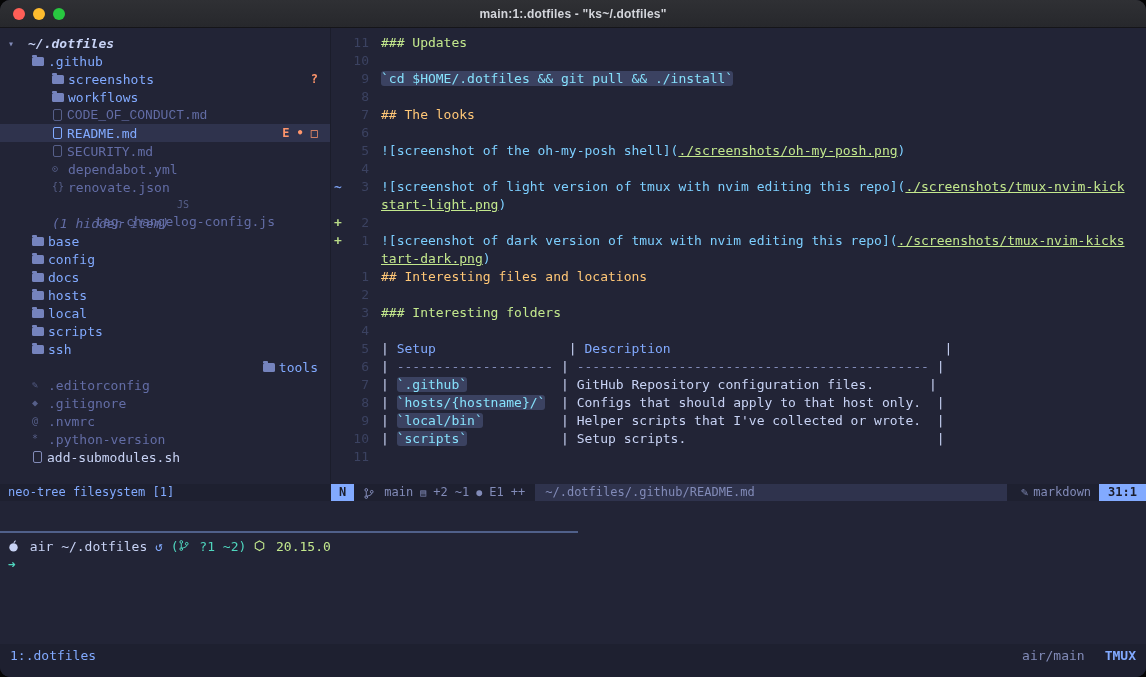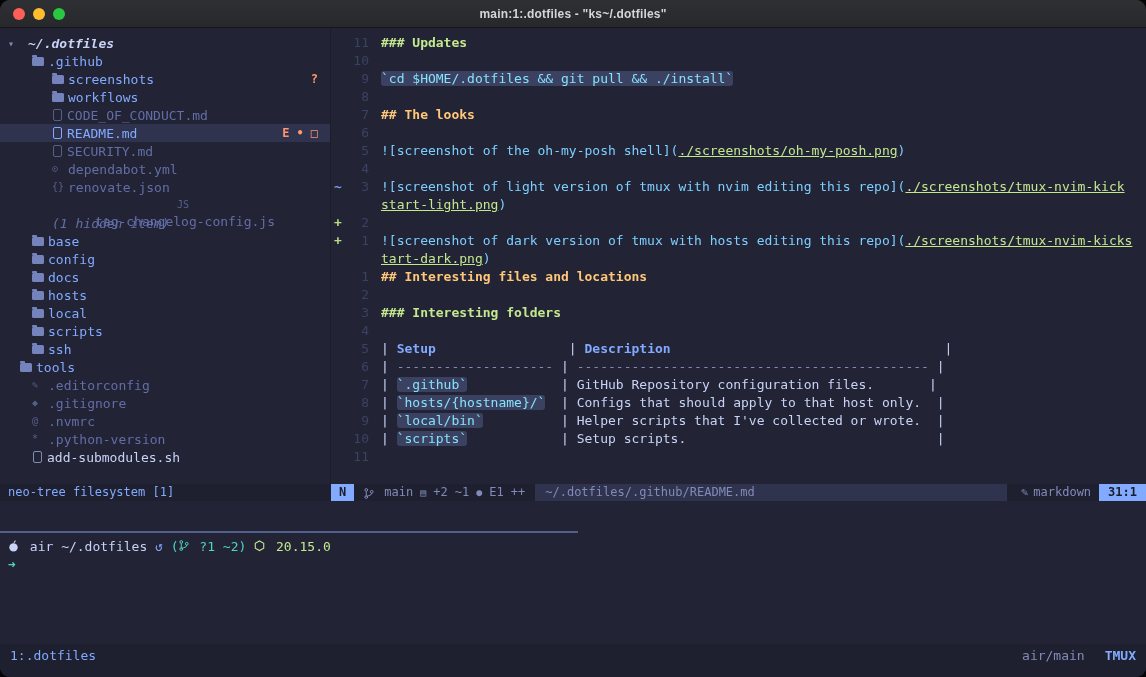--- a/index.html
+++ b/index.html
@@ -39,21 +39,21 @@
 
 .eline{display:flex;height:18px;line-height:18px;font-size:13px;white-space:pre}
 .esign{width:16px;padding-left:3px;flex:none;font-weight:700}
 .sc-add{color:#b8db87}.sc-chg{color:#7ca1f2}
 .enum{width:22px;flex:none;text-align:right;color:#3b4261;margin-right:12px}
 .enum.cur{color:#ff966c;font-weight:700}
 .etext{flex:1;overflow:hidden}
 .cursor{display:inline-block;width:8px;height:15px;background:#82aaff;border-radius:1px;transform:translateY(3px)}
 .c-g{color:#c3e88d}.c-y{color:#ffc777}.c-c{color:#86e1fc}.c-t{color:#7dcfff}
 .c-b{color:#82aaff}.c-f{color:#c8d3f5}.c-d{color:#828bb8}
-.w{font-weight:700}.u{text-decoration:underline}
+.w{font-weight:400}.u{text-decoration:underline}
 .k{background:#3b4261;border-radius:3px}
 
 
 .statusline{height:17px;background:#1e2030;display:flex;align-items:stretch;font-size:12px;line-height:17px;white-space:pre}
 .st-neotree{width:331px;flex:none;color:#82aaff;padding-left:8px}
 .st-mode{background:#82aaff;color:#1b1d2b;font-weight:700;padding:0 8px;flex:none}
 .st-git{color:#828bb8;padding:0 10px;display:flex;gap:7px;align-items:center;flex:none}
 .st-ico{font-size:10px}
 .st-path{flex:1;background:#2f334d;color:#828bb8;padding:0 10px;margin-right:6px;overflow:hidden}
 .st-ft{color:#828bb8;padding:0 8px;display:flex;gap:5px;align-items:center;flex:none}
@@ -88,56 +88,56 @@
   </div>
 
   <div class="nvim">
     <div class="nvim-body">
       <div class="sidebar">
         <div>
             <div class="trow" style="padding-left: 8px;"><span class="texp">▾</span><span class="tlabel root">~/.dotfiles</span></div>
             <div class="trow" style="padding-left: 32px;"><span class="i-folder"></span><span class="tlabel fold">.github</span></div>
             <div class="trow" style="padding-left: 52px;"><span class="i-folder"></span><span class="tlabel fold">screenshots</span><span style="flex: 1 1 0%;"></span><span class="tbadge" style="color: rgb(255, 150, 108);">?</span></div>
             <div class="trow" style="padding-left: 52px;"><span class="i-folder"></span><span class="tlabel fold">workflows</span></div>
-            <div class="trow" style="padding-left: 52px;"><span class="i-file dimfile"></span><span class="tlabel dim">CODE_OF_CONDUCT.md</span></div>
+            <div class="trow" style="padding-left: 52px; font-family: Liberation Mono, monospace;"><span class="i-file dimfile"></span><span class="tlabel dim">CODE_OF_CONDUCT.md</span></div>
             <div class="trow sel" style="padding-left: 52px;"><span class="i-file md-sel"></span><span class="tlabel selb">README.md</span><span style="flex: 1 1 0%;"></span><span class="tbadge" style="color: rgb(255, 150, 108);">E</span><span class="tbadge" style="color: rgb(255, 150, 108);">•</span><span class="tbadge" style="color: rgb(255, 150, 108);">□</span></div>
             <div class="trow" style="padding-left: 52px;"><span class="i-file dimfile"></span><span class="tlabel dim">SECURITY.md</span></div>
             <div class="trow" style="padding-left: 52px;"><span class="i-glyph">⊙</span><span class="tlabel dim">dependabot.yml</span></div>
             <div class="trow" style="padding-left: 52px;"><span class="i-glyph">{}</span><span class="tlabel dim">renovate.json</span></div>
             <div class="trow" style="padding-left: 52px; flex-direction: column;"><span class="i-glyph">JS</span><span class="tlabel dim">tag-changelog-config.js</span></div>
             <div class="trow" style="padding-left: 52px;"><span class="tlabel dim ital">(1 hidden item)</span></div>
             <div class="trow" style="padding-left: 32px;"><span class="i-folder"></span><span class="tlabel fold">base</span></div>
             <div class="trow" style="padding-left: 32px;"><span class="i-folder"></span><span class="tlabel fold">config</span></div>
             <div class="trow" style="padding-left: 32px;"><span class="i-folder"></span><span class="tlabel fold">docs</span></div>
             <div class="trow" style="padding-left: 32px;"><span class="i-folder"></span><span class="tlabel fold">hosts</span></div>
             <div class="trow" style="padding-left: 32px;"><span class="i-folder"></span><span class="tlabel fold">local</span></div>
             <div class="trow" style="padding-left: 32px;"><span class="i-folder"></span><span class="tlabel fold">scripts</span></div>
             <div class="trow" style="padding-left: 32px;"><span class="i-folder"></span><span class="tlabel fold">ssh</span></div>
-            <div class="trow" style="padding-left: 20px;"><span class="i-folder"></span><span class="tlabel fold">tools</span></div>
+            <div class="trow" style="padding-left: 12px; justify-content: flex-end;"><span class="i-folder"></span><span class="tlabel fold">tools</span></div>
             <div class="trow" style="padding-left: 32px;"><span class="i-glyph">✎</span><span class="tlabel dim">.editorconfig</span></div>
             <div class="trow" style="padding-left: 32px;"><span class="i-glyph">◆</span><span class="tlabel dim">.gitignore</span></div>
             <div class="trow" style="padding-left: 32px;"><span class="i-glyph">@</span><span class="tlabel dim">.nvmrc</span></div>
             <div class="trow" style="padding-left: 32px;"><span class="i-glyph">*</span><span class="tlabel dim">.python-version</span></div>
             <div class="trow" style="padding-left: 32px;"><span class="i-file"></span><span class="tlabel">add-submodules.sh</span></div>
           </div>
       </div>
       <div class="editor">
         <div>
             <div class="eline"><span class="esign "> </span><span class="enum">11</span><span class="etext"><span class="c-g w">### Updates</span></span></div>
             <div class="eline"><span class="esign "> </span><span class="enum">10</span><span class="etext"></span></div>
             <div class="eline"><span class="esign "> </span><span class="enum">9</span><span class="etext"><span class="c-c k">`cd $HOME/.dotfiles &amp;&amp; git pull &amp;&amp; ./install`</span></span></div>
             <div class="eline"><span class="esign "> </span><span class="enum">8</span><span class="etext"></span></div>
             <div class="eline"><span class="esign "> </span><span class="enum">7</span><span class="etext"><span class="c-y w">## The looks</span></span></div>
             <div class="eline"><span class="esign "> </span><span class="enum">6</span><span class="etext"></span></div>
             <div class="eline"><span class="esign "> </span><span class="enum">5</span><span class="etext"><span class="c-t">![screenshot of the oh-my-posh shell]</span><span class="c-t">(</span><span class="c-g u">./screenshots/oh-my-posh.png</span><span class="c-t">)</span></span></div>
             <div class="eline"><span class="esign "> </span><span class="enum">4</span><span class="etext"></span></div>
             <div class="eline"><span class="esign sc-chg">~</span><span class="enum">3</span><span class="etext"><span class="c-t">![screenshot of light version of tmux with nvim editing this repo]</span><span class="c-t">(</span><span class="c-g u">./screenshots/tmux-nvim-kick</span></span></div>
             <div class="eline"><span class="esign "> </span><span class="enum"></span><span class="etext"><span class="c-g u">start-light.png</span><span class="c-t">)</span></span></div>
             <div class="eline"><span class="esign sc-add">+</span><span class="enum">2</span><span class="etext"></span></div>
-            <div class="eline"><span class="esign sc-add">+</span><span class="enum">1</span><span class="etext"><span class="c-t">![screenshot of dark version of tmux with hosts editing this repo]</span><span class="c-t">(</span><span class="c-g u">./screenshots/tmux-nvim-kicks</span></span></div>
+            <div class="eline"><span class="esign sc-add">+</span><span class="enum">1</span><span class="etext"><span class="c-t">![screenshot of dark version of tmux with nvim editing this repo]</span><span class="c-t">(</span><span class="c-g u">./screenshots/tmux-nvim-kicks</span></span></div>
             <div class="eline"><span class="esign "> </span><span class="enum"></span><span class="etext"><span class="c-g u">tart-dark.png</span><span class="c-t">)</span></span></div>
             <div class="eline"><span class="esign "> </span><span class="enum">1</span><span class="etext"><span class="c-y w">## Interesting files and locations</span></span></div>
             <div class="eline"><span class="esign "> </span><span class="enum">2</span><span class="etext"></span></div>
             <div class="eline"><span class="esign "> </span><span class="enum">3</span><span class="etext"><span class="c-g w">### Interesting folders</span></span></div>
             <div class="eline"><span class="esign "> </span><span class="enum">4</span><span class="etext"></span></div>
             <div class="eline"><span class="esign "> </span><span class="enum">5</span><span class="etext"><span class="c-f">| </span><span class="c-b w">Setup</span><span class="c-f">                </span><span class="c-f"> | </span><span class="c-b w">Description</span><span class="c-f">                                  </span><span class="c-f"> |</span></span></div>
             <div class="eline"><span class="esign "> </span><span class="enum">6</span><span class="etext"><span class="c-f">| </span><span class="c-d">--------------------</span><span class="c-f"> | </span><span class="c-d">---------------------------------------------</span><span class="c-f"> |</span></span></div>
             <div class="eline"><span class="esign "> </span><span class="enum">7</span><span class="etext"><span class="c-f">| </span><span class="c-c k">`.github`</span><span class="c-f">           </span><span class="c-f"> | </span><span class="c-f">GitHub Repository configuration files.</span><span class="c-f">      </span><span class="c-f"> |</span></span></div>
             <div class="eline"><span class="esign "> </span><span class="enum">8</span><span class="etext"><span class="c-f">| </span><span class="c-c k">`hosts/{hostname}/`</span><span class="c-f"> </span><span class="c-f"> | </span><span class="c-f">Configs that should apply to that host only.</span><span class="c-f"> </span><span class="c-f"> |</span></span></div>
             <div class="eline"><span class="esign "> </span><span class="enum">9</span><span class="etext"><span class="c-f">| </span><span class="c-c k">`local/bin`</span><span class="c-f">         </span><span class="c-f"> | </span><span class="c-f">Helper scripts that I've collected or wrote.</span><span class="c-f"> </span><span class="c-f"> |</span></span></div>

